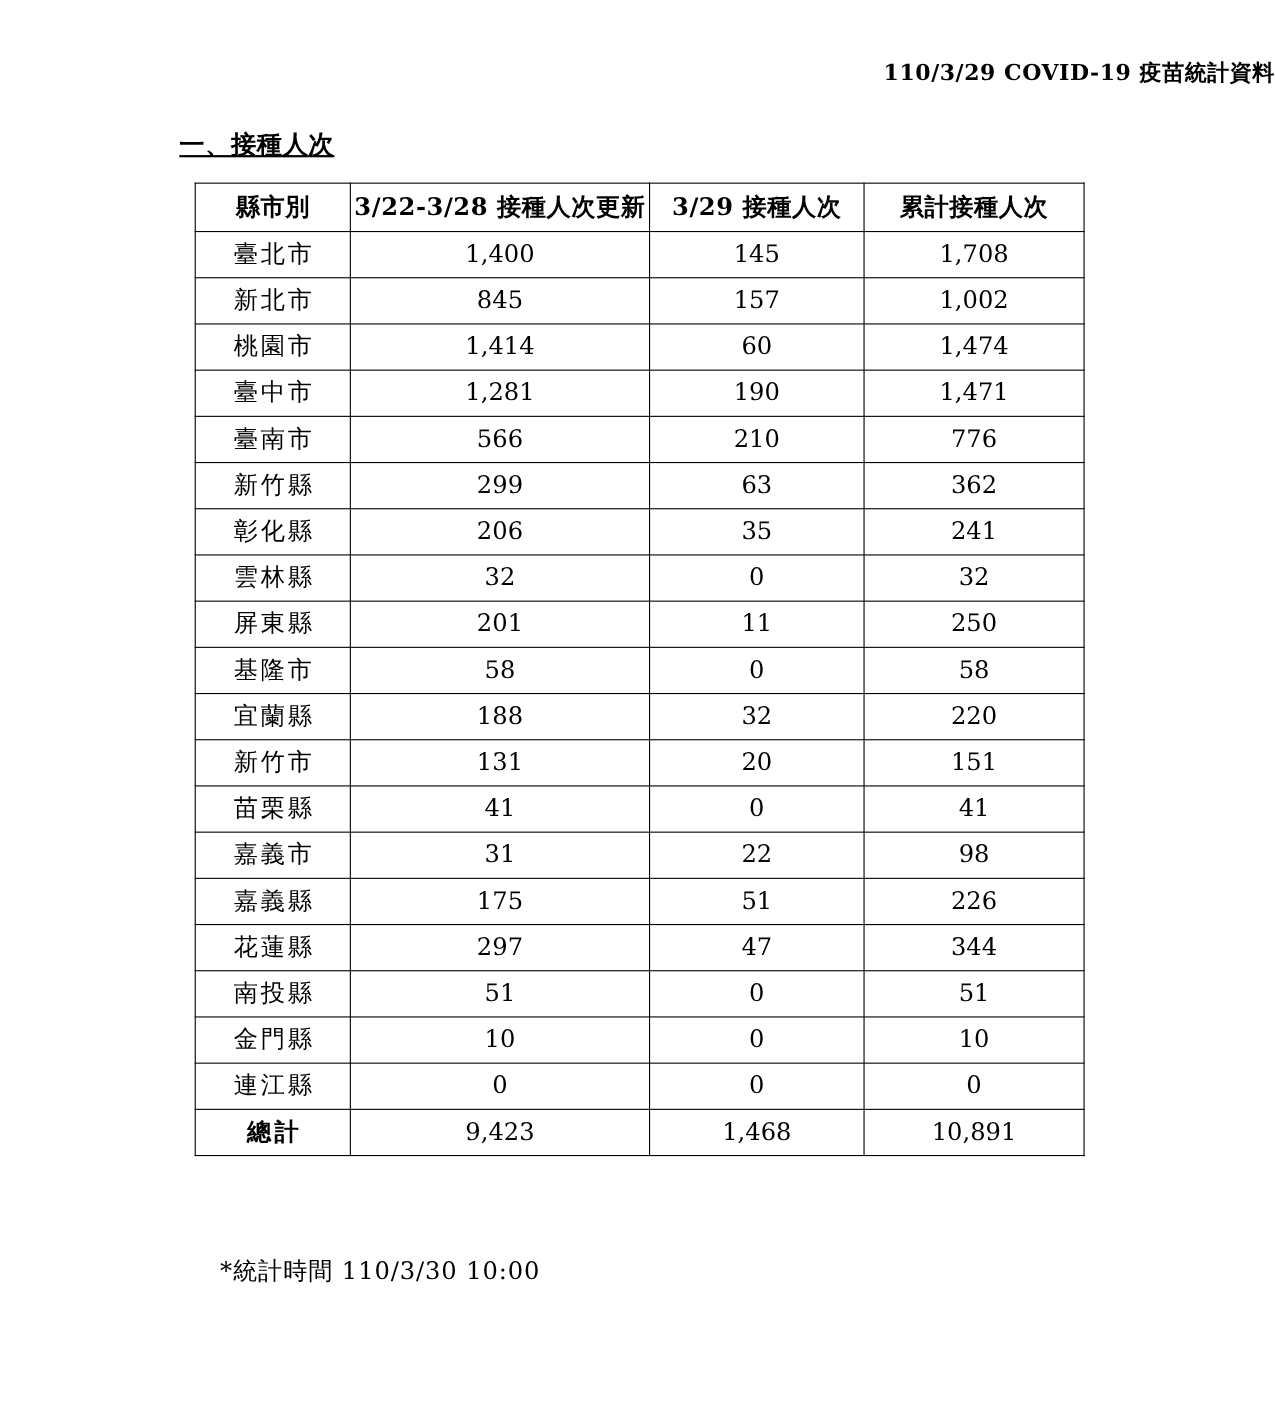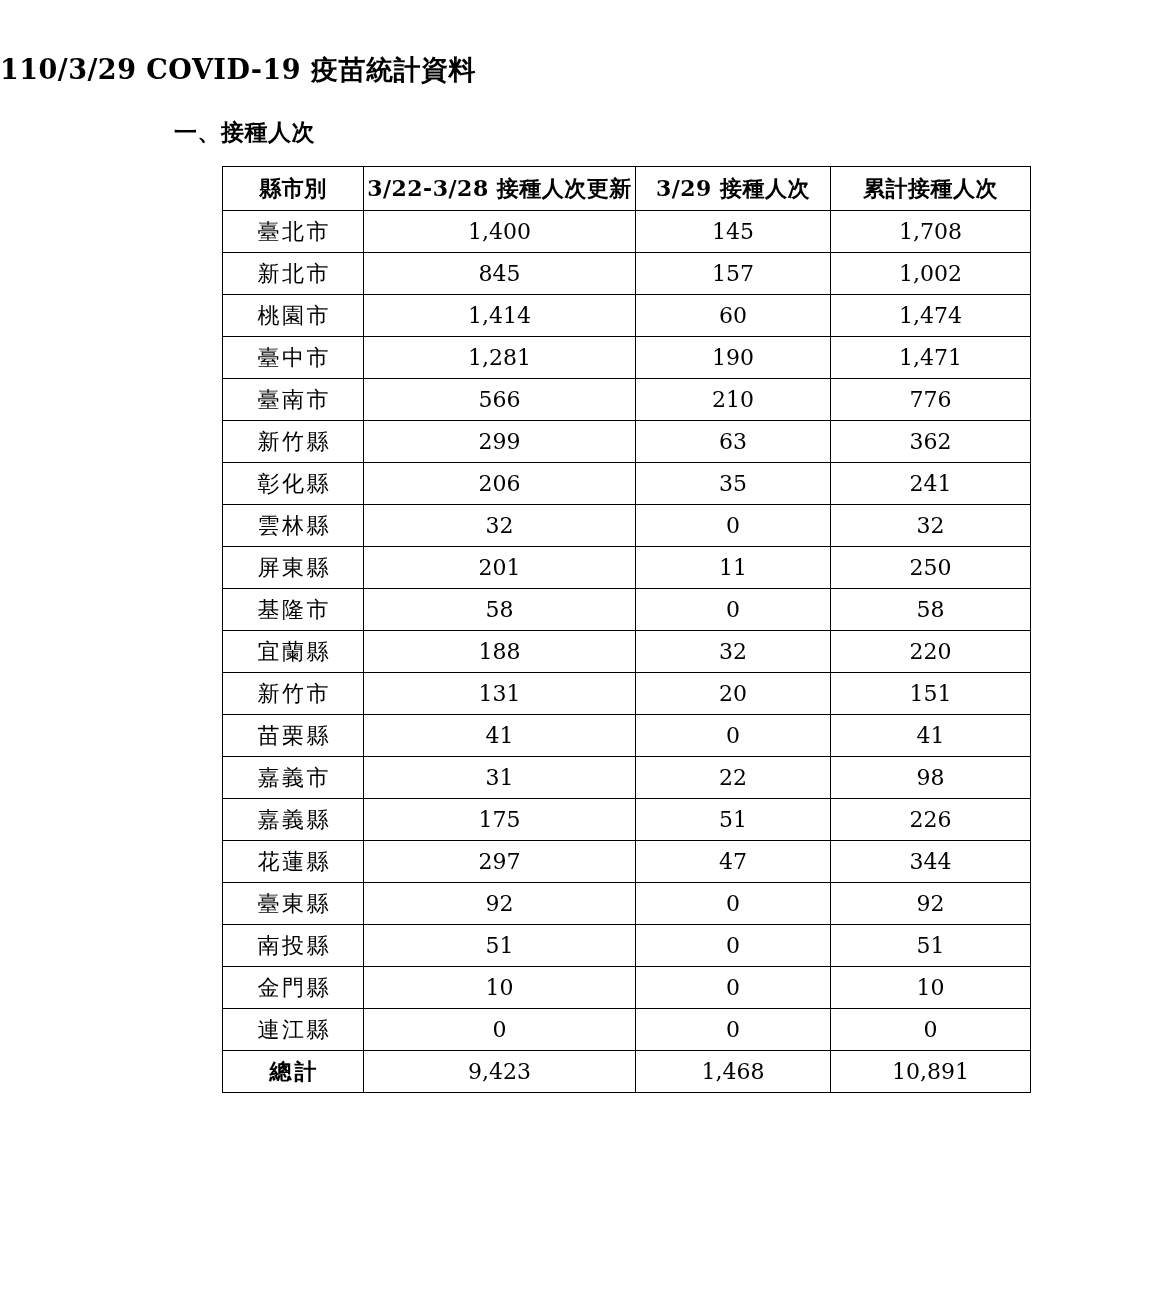--- a/index.html
+++ b/index.html
@@ -23,52 +23,52 @@
     height: 1295px;
     box-sizing: border-box;
   }
 
   
   .doc-title {
     position: absolute;
     left: 0;
     top: 54px;
     width: 1159px;
-    text-align: left;
-    font-size: 27px;
+    text-align: right;
+    font-size: 20px;
     font-weight: bold;
     letter-spacing: 0.5px;
     line-height: 1.2;
     white-space: nowrap;
   }
 
   
   .section-heading {
     position: absolute;
-    left: 174px;
+    left: 163px;
     top: 118px;
     font-size: 23px;
     font-weight: bold;
     letter-spacing: 0.5px;
     line-height: 1.25;
     white-space: nowrap;
+    text-decoration: underline;
   }
 
   
   .table-wrap {
     position: absolute;
     left: 177px;
     top: 166px;
   }
   table.stat-table {
     border-collapse: collapse;
     table-layout: fixed;
     width: 808px;
     font-size: 22px;
-    margin-left: 45px;
   }
   table.stat-table col.c-region { width: 141px; }
   table.stat-table col.c-prev   { width: 272px; }
   table.stat-table col.c-day    { width: 195px; }
   table.stat-table col.c-cum    { width: 200px; }
 
   table.stat-table th,
   table.stat-table td {
     border: 1.6px solid #000000;
     text-align: center;
@@ -226,26 +226,20 @@
             <td class="num-cell">51</td>
             <td class="num-cell">226</td>
           </tr>
           <tr>
             <td class="region-cell">花蓮縣</td>
             <td class="num-cell">297</td>
             <td class="num-cell">47</td>
             <td class="num-cell">344</td>
           </tr>
           <tr>
-            <td class="region-cell">臺東縣</td>
-            <td class="num-cell">92</td>
-            <td class="num-cell">0</td>
-            <td class="num-cell">92</td>
-          </tr>
-          <tr>
             <td class="region-cell">南投縣</td>
             <td class="num-cell">51</td>
             <td class="num-cell">0</td>
             <td class="num-cell">51</td>
           </tr>
           <tr>
             <td class="region-cell">金門縣</td>
             <td class="num-cell">10</td>
             <td class="num-cell">0</td>
             <td class="num-cell">10</td>
@@ -259,14 +253,15 @@
           <tr class="total-row">
             <td class="region-cell">總計</td>
             <td class="num-cell">9,423</td>
             <td class="num-cell">1,468</td>
             <td class="num-cell">10,891</td>
           </tr>
         </tbody>
     </table>
   </div>
 
+  <div class="footnote">*統計時間 110/3/30 10:00</div>
 
 </div>
 
 </body></html>

